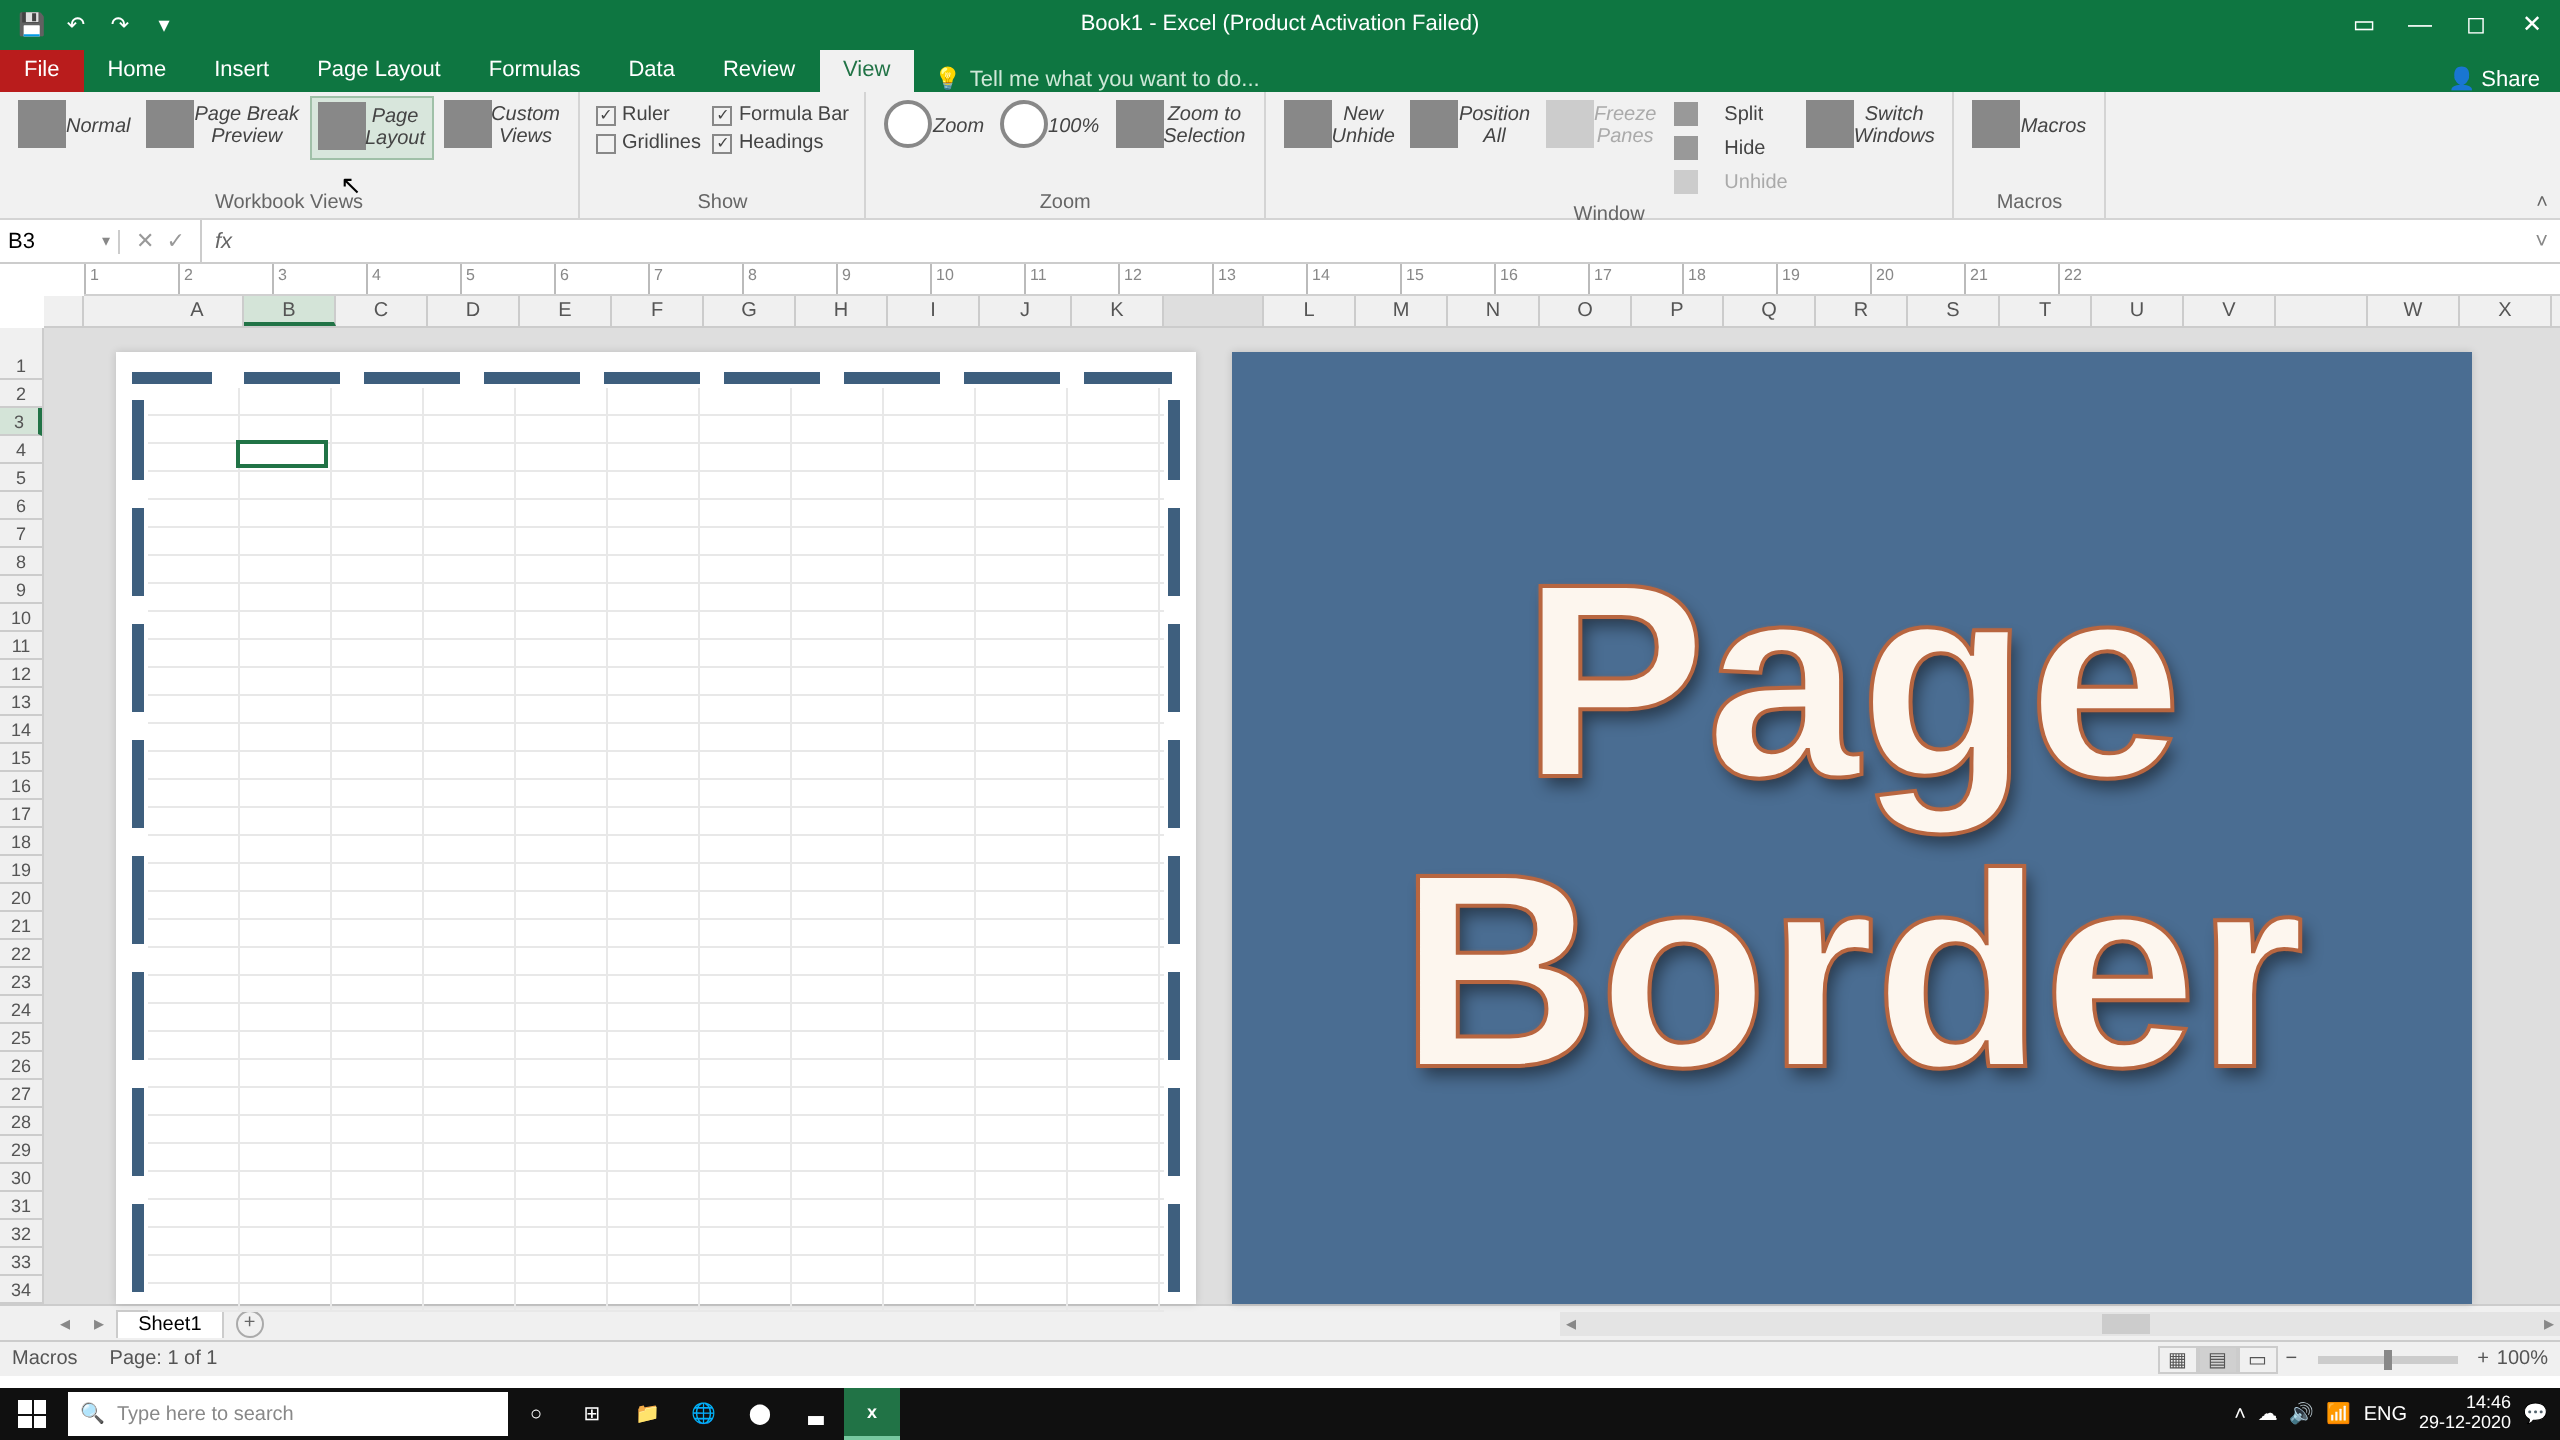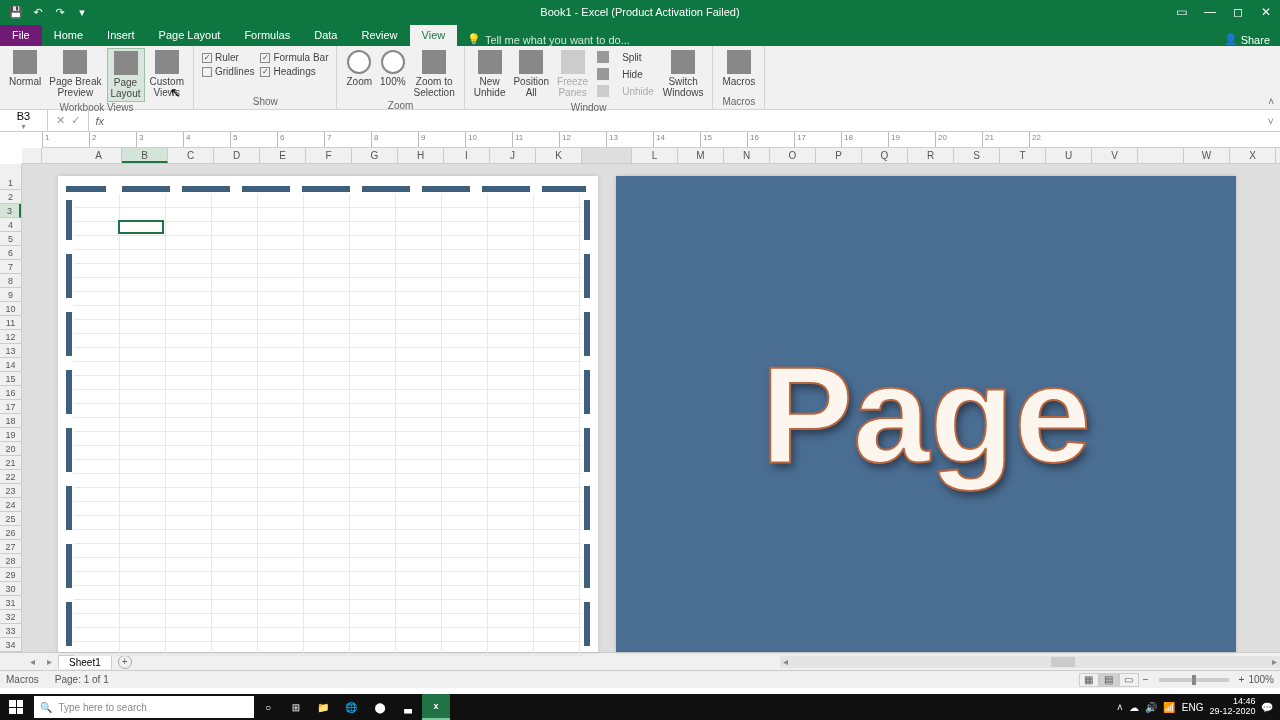--- a/index.html
+++ b/index.html
@@ -9,45 +9,45 @@
 .titlebar { height: 24px; background: #0e7641; color: #fff; display: flex; align-items: center; position: relative; }
 .qat { display: flex; align-items: center; gap: 6px; padding-left: 8px; }
 .qat-icon { width: 16px; height: 16px; display: flex; align-items: center; justify-content: center; font-size: 11px; }
 .title-center { position: absolute; left: 50%; transform: translateX(-50%); font-size: 11px; }
 .title-right { margin-left: auto; display: flex; align-items: center; }
 .win-btn { width: 28px; height: 24px; display: flex; align-items: center; justify-content: center; font-size: 12px; }
 
 
 .menubar { height: 22px; background: #0e7641; display: flex; align-items: flex-end; }
 .tab { padding: 4px 12px 5px; color: #fff; font-size: 11px; cursor: pointer; }
-.tab.file { background: #701a75; }
+.tab.file { background: #b91c1c; }
 .tab.active { background: #f1f1f1; color: #217346; }
 .tell-me { color: #cfe8d8; font-size: 11px; padding-left: 10px; display: flex; align-items: center; gap: 4px; }
 .share { margin-left: auto; color: #fff; padding: 0 10px; font-size: 11px; display: flex; align-items: center; gap: 3px; }
 
 
 .ribbon { height: 64px; background: #f1f1f1; border-bottom: 1px solid #d4d4d4; display: flex; position: relative; }
 .rgroup { border-right: 1px solid #d4d4d4; display: flex; flex-direction: column; justify-content: space-between; padding: 2px 6px 0; }
 .rgroup-body { display: flex; align-items: flex-start; gap: 2px; }
 .rgroup-label { text-align: center; font-size: 10px; color: #666; padding-bottom: 2px; }
-.rbtn { display: flex; flex-direction: column; align-items: center; justify-content: flex-start; padding: 2px 3px; min-width: 30px; font-size: 10px; color: #444; text-align: center; line-height: 1.1; }
+.rbtn { display: flex; flex-direction: row; align-items: center; justify-content: flex-start; padding: 2px 3px; min-width: 30px; font-size: 10px; color: #444; text-align: center; line-height: 1.1; font-style: italic; }
 .rbtn.active { background: #d8e6dc; border: 1px solid #a0c0a8; }
 .rbtn-icon { width: 20px; height: 20px; background: #888; margin-bottom: 2px; }
 .rbtn-icon.big { width: 24px; height: 24px; }
 .check-col { display: flex; flex-direction: column; gap: 3px; padding: 4px 2px; font-size: 10px; }
 .chk { display: flex; align-items: center; gap: 3px; color: #444; }
 .cb { width: 10px; height: 10px; border: 1px solid #888; display: inline-flex; align-items: center; justify-content: center; font-size: 8px; }
 .mini-row { display: flex; align-items: center; gap: 13px; font-size: 10px; color: #444; padding: 1px 2px; }
 .mini-row.disabled { color: #aaa; }
 .mini-icon { width: 12px; height: 12px; background: #999; }
 .collapse-rib { position: absolute; right: 6px; bottom: 2px; font-size: 10px; color: #666; }
 
 
 .formula-bar { height: 22px; background: #fff; border-bottom: 1px solid #ccc; display: flex; align-items: center; }
-.namebox { width: 48px; border-right: 1px solid #ccc; padding: 0 4px; font-size: 11px; display: flex; align-items: center; justify-content: space-between; flex-direction: column; }
+.namebox { width: 60px; border-right: 1px solid #ccc; padding: 0 4px; font-size: 11px; display: flex; align-items: center; justify-content: space-between; }
 .fx-btns { display: flex; align-items: center; gap: 6px; padding: 0 8px; color: #999; border-right: 1px solid #ccc; height: 100%; }
 .fx-label { padding: 0 6px; font-style: italic; color: #666; }
 
 
 .hruler { height: 16px; background: #fff; border-bottom: 1px solid #d0d0d0; position: relative; margin-left: 42px; }
 .hruler-ticks { display: flex; height: 100%; }
 .htick { flex: 0 0 47px; border-left: 1px solid #bbb; height: 100%; position: relative; }
 .htick-num { position: absolute; top: 1px; left: 2px; font-size: 8px; color: #888; }
 
 
@@ -891,20 +891,21 @@
           <div class="dash r" style="top:184px;height:44px"></div>
           <div class="dash r" style="top:242px;height:44px"></div>
           <div class="dash r" style="top:300px;height:44px"></div>
           <div class="dash r" style="top:358px;height:44px"></div>
           <div class="dash r" style="top:416px;height:44px"></div>
       </div>
     </div>
     <div class="page p2">
       <div class="bigtext">
         <span>Page</span>
+        <span>Border</span>
       </div>
     </div>
   </div>
 </div>
 
 <div class="sheettabs">
   <span class="st-nav">◂</span>
   <span class="st-nav">▸</span>
   <div class="stab">Sheet1</div>
   <div class="st-add">+</div>

